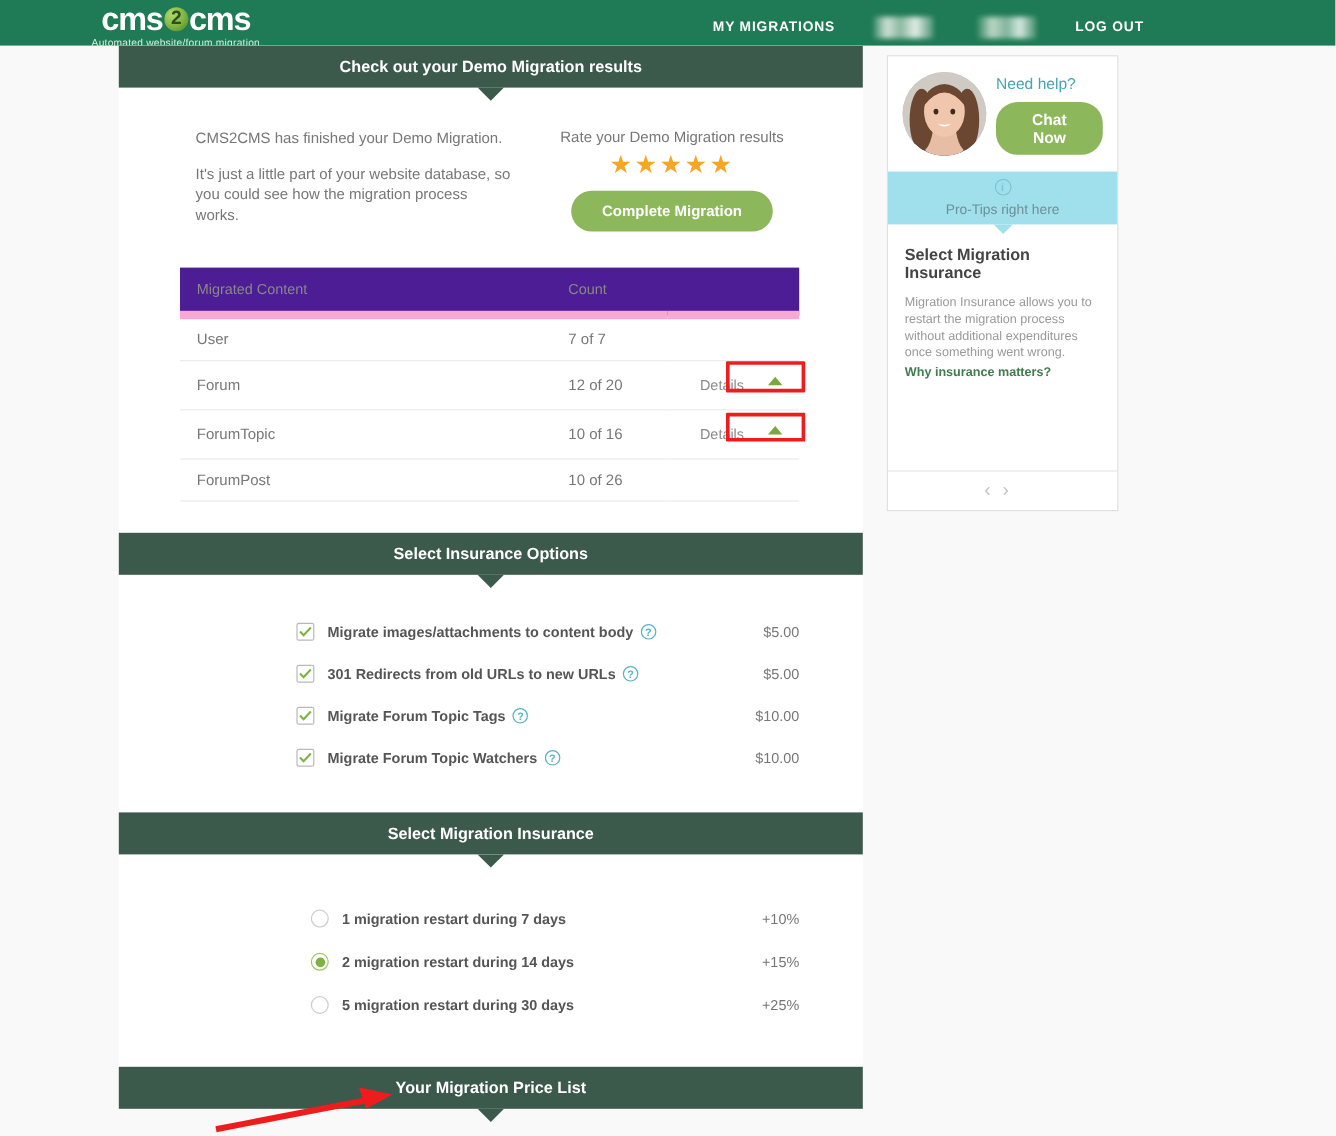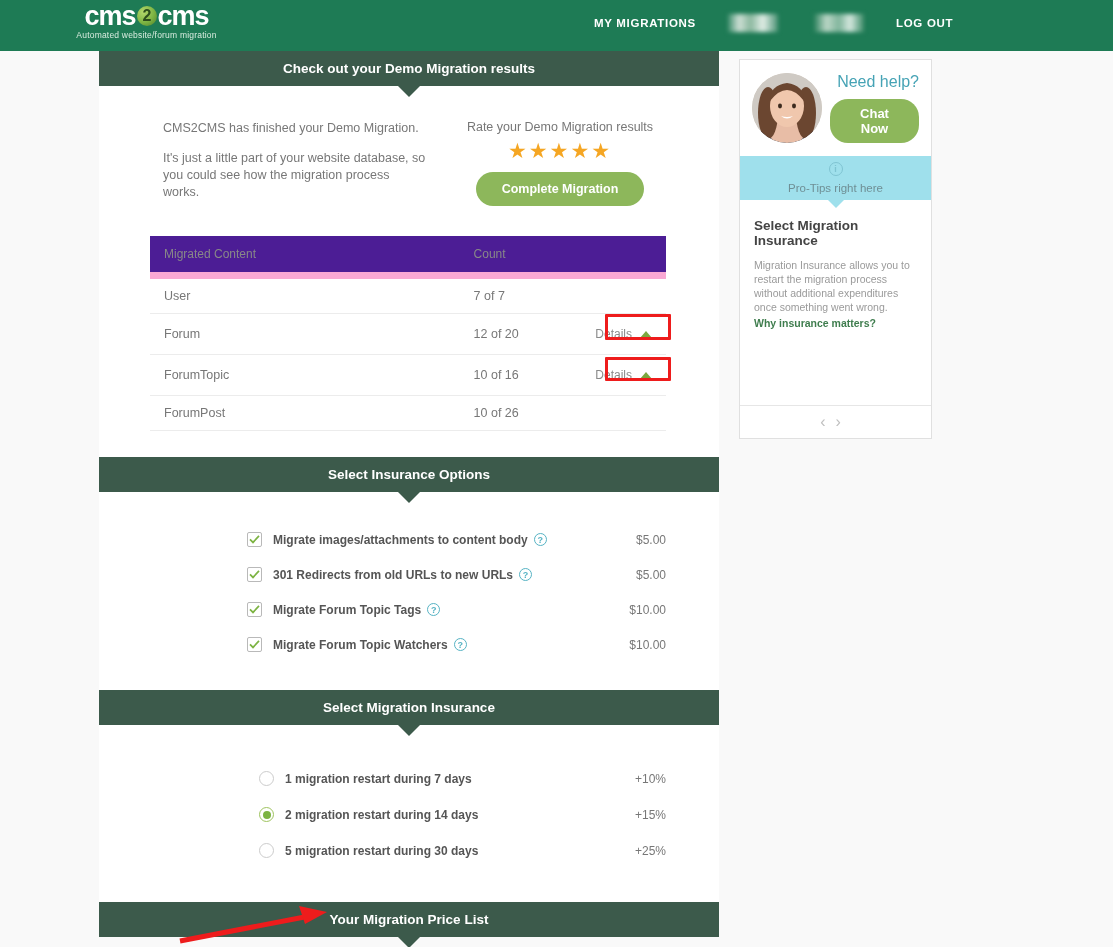--- a/index.html
+++ b/index.html
@@ -7,21 +7,21 @@
   body {
     width:1113px; height:947px;
     background:#f9f9f9;
     font-family:"Liberation Sans", sans-serif;
     overflow:hidden;
     position:relative;
   }
 
   
   .topbar {
-    height:51px; background:#1e7b55;
+    height:38px; background:#1e7b55;
     display:flex; align-items:center;
     position:relative;
   }
   .logo-wrap {
     position:absolute; left:74px; top:3px;
     text-align:center; width:145px;
   }
   .logo-main {
     font-size:27px; font-weight:bold; color:#ffffff;
     letter-spacing:-1px; line-height:26px;
@@ -109,21 +109,21 @@
     text-align:left; padding:11px 14px;
   }
   table.mtable td {
     font-size:12.5px; color:#777777; padding:10px 14px;
     border-bottom:1px solid #ececec; position:relative;
   }
   table.mtable tr:first-child td { border-top:7px solid #f9a8d4; }
   .col-name { width:60%; }
   .details-cell { width:110px; text-align:right; padding-right:8px !important; }
   .details-btn {
-    display:inline-flex; align-items:center; gap:8px;
+    display:inline-flex; align-items:flex-start; gap:20px;
     font-size:12px; color:#8a8a8a; cursor:pointer;
     padding:3px 6px;
   }
   .chev-up {
     display:inline-block; width:0; height:0;
     border-left:6px solid transparent;
     border-right:6px solid transparent;
     border-bottom:7px solid #7ba73f;
   }
   .redbox {
@@ -179,21 +179,21 @@
   
   .chat-card {
     background:#ffffff; border:1px solid #e0e0e0;
   }
   .chat-top { display:flex; align-items:center; padding:13px 12px; }
   .avatar {
     width:70px; height:70px; border-radius:50%; flex:0 0 auto;
     overflow:hidden; background:#cfc7bd; position:relative;
   }
   .need-help {
-    color:#46a3b5; font-size:16px; text-align:right; margin-bottom:8px;
+    color:#46a3b5; font-size:13px; text-align:left; margin-bottom:8px;
   }
   .chat-right { flex:1; padding-left:8px; }
   .btn-chat {
     background:#8db75b; color:#ffffff; border:none; border-radius:18px;
     font-size:13px; font-weight:bold; padding:7px 20px; cursor:pointer;
     display:block; margin:0 auto;
     font-family:"Liberation Sans", sans-serif;
   }
   .protip-bar {
     background:#9fe0ec; color:#6f8f95; font-size:11.5px;

